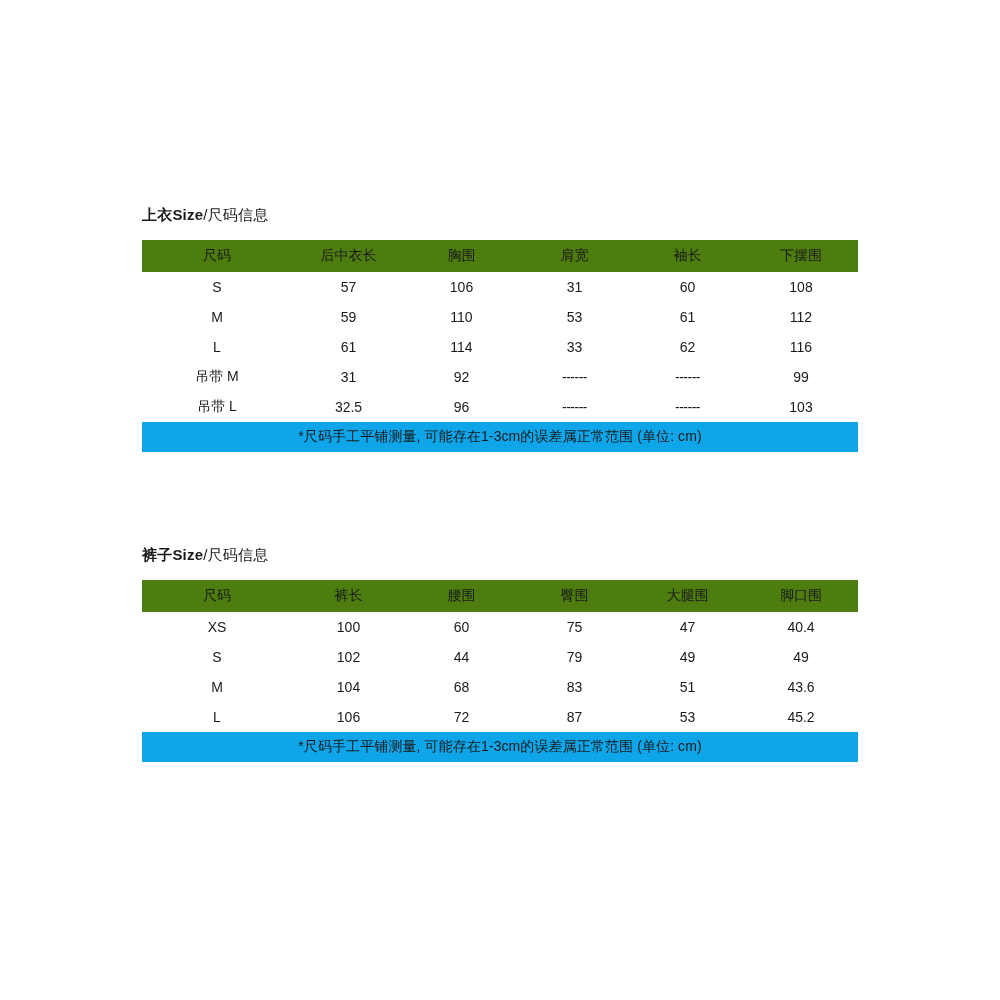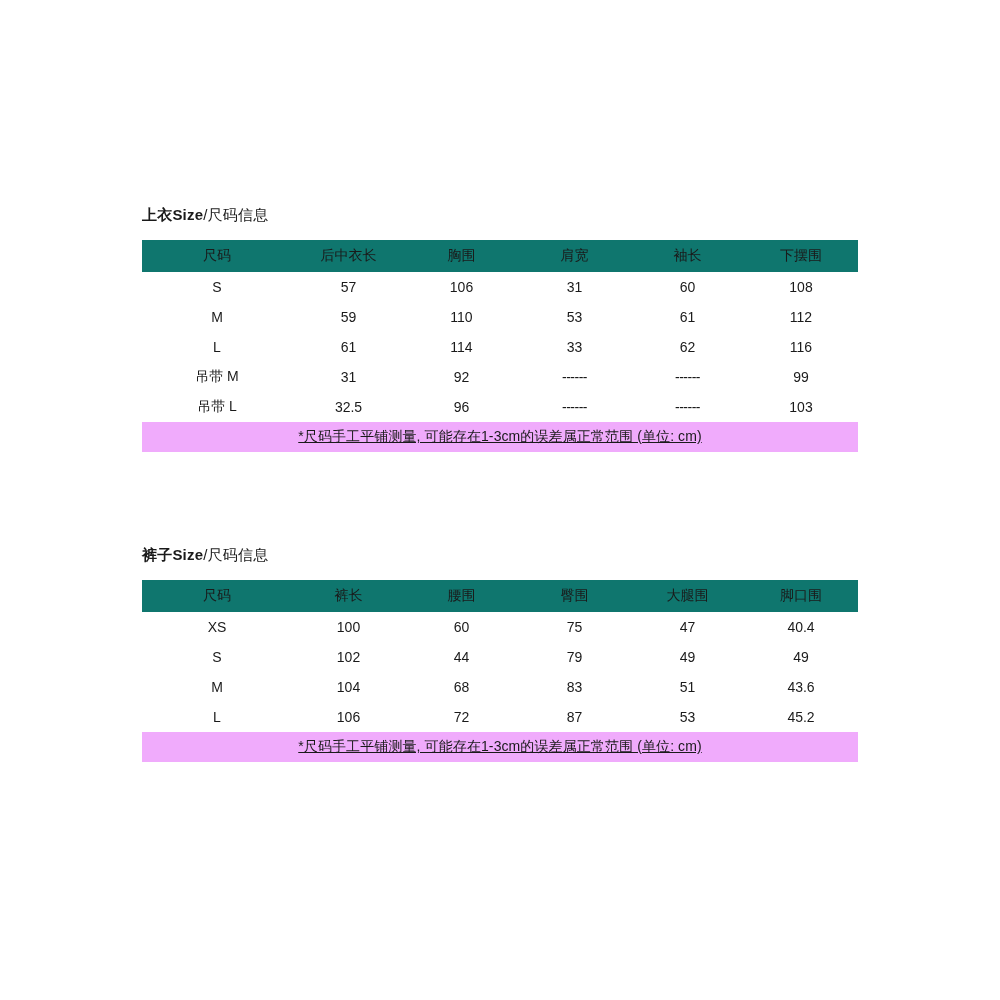--- a/index.html
+++ b/index.html
@@ -44,36 +44,35 @@
   table.size-table th {
     text-align: center;
     font-size: 14px;
     font-weight: normal;
     color: #1a1a1a;
     height: 30px;
     padding: 0;
     vertical-align: middle;
   }
   table.size-table thead tr {
-    background: #0f766e;
+    background: #4d7c0f;
   }
   table.size-table thead th {
     height: 32px;
     font-size: 14px;
   }
   table.size-table tbody tr {
     background: #ffffff;
   }
   .note-row td {
-    background: #f0abfc;
+    background: #0ea5e9;
     font-size: 12px;
     color: #222;
     height: 30px;
     letter-spacing: 0.1px;
-    text-decoration: underline;
   }
   .dash {
     letter-spacing: -0.5px;
   }
   #top-section { top: 204px; }
   #pants-section { top: 544px; }
 </style>
 </head>
 <body>
 

